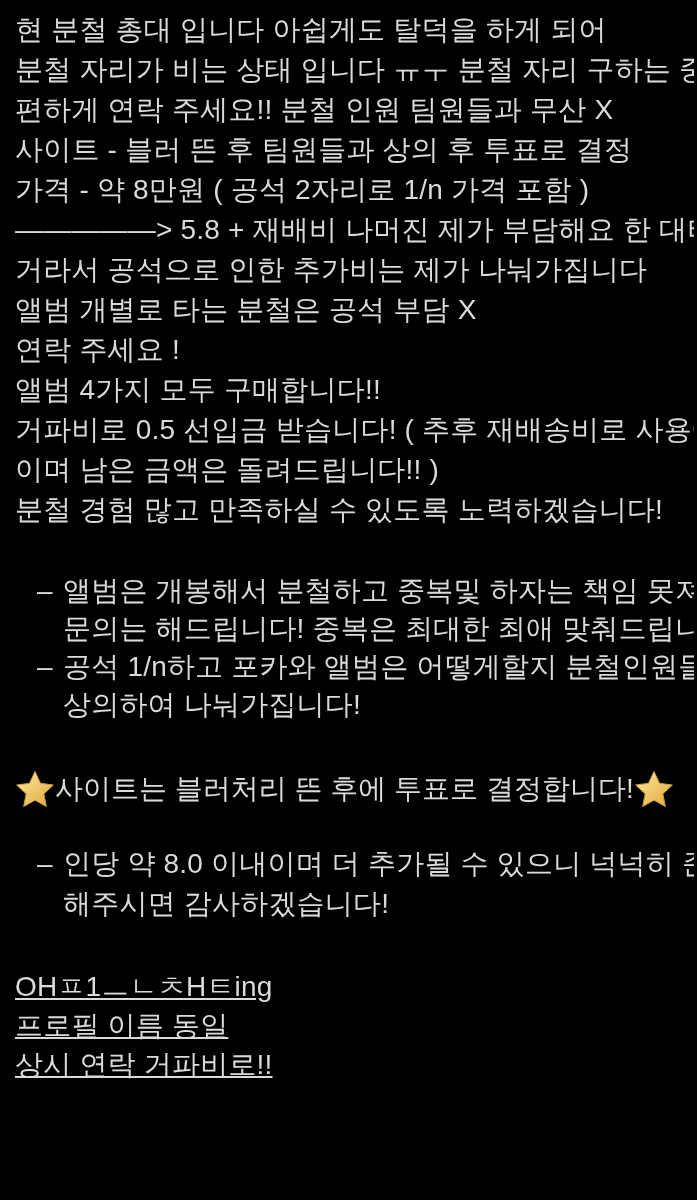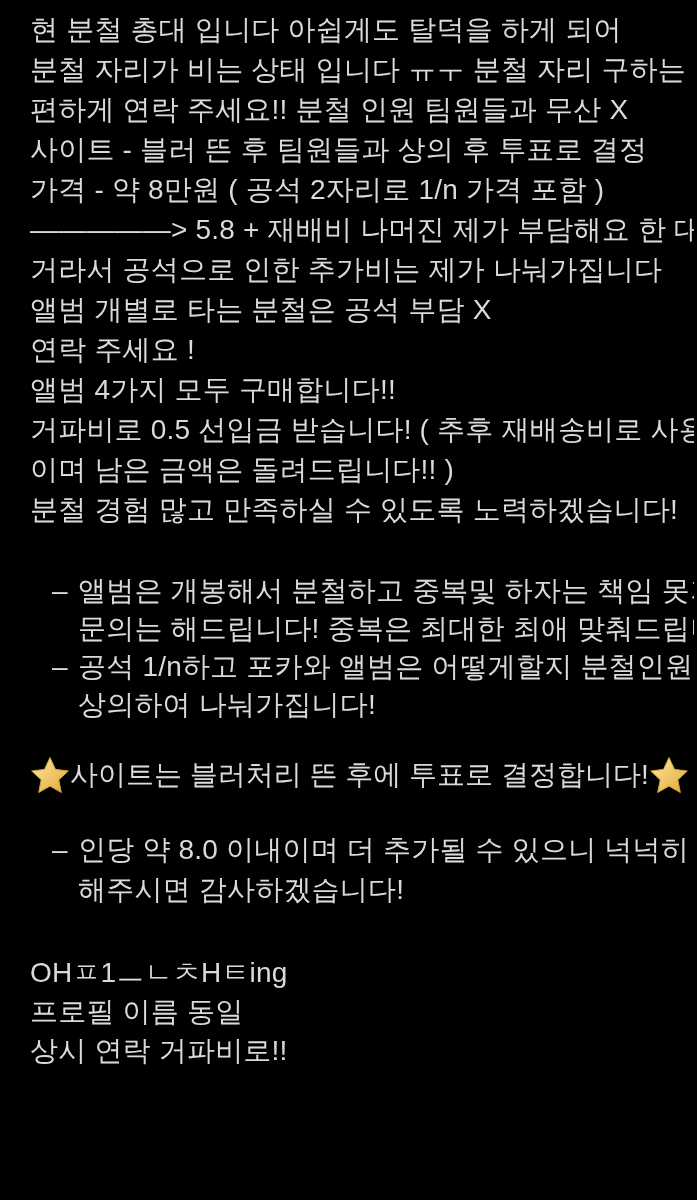--- a/index.html
+++ b/index.html
@@ -9,36 +9,36 @@
   }
   .page {
     position: relative;
     width: 694px;
     height: 1200px;
     background: #000000;
     color: #dadada;
     font-family: "Liberation Sans", "DejaVu Sans", sans-serif;
     font-size: 28px;
     box-sizing: border-box;
-    padding: 10px 20px 0 30px;
+    padding: 10px 20px 0 15px;
     overflow: hidden;
   }
   .line {
     line-height: 40px;
     white-space: nowrap;
     letter-spacing: 0.2px;
   }
   .sec-details { }
   .sec-pledge  { }
   .sec-notes   { margin-top: 42px; }
   .sec-notes .line { line-height: 38px; }
-  .sec-star    { margin-top: 31px; }
+  .sec-star    { margin-top: 45px; }
   .sec-price   { margin-top: 35px; }
   .sec-contact { margin-top: 43px; }
-  .sec-contact .line { line-height: 39px; }
+  .sec-contact .line { line-height: 39px; text-decoration: underline; }
 
   .bullet-line {
     position: relative;
     padding-left: 48px;
   }
   .bullet-line .marker {
     position: absolute;
     left: 22px;
     top: 0;
   }

